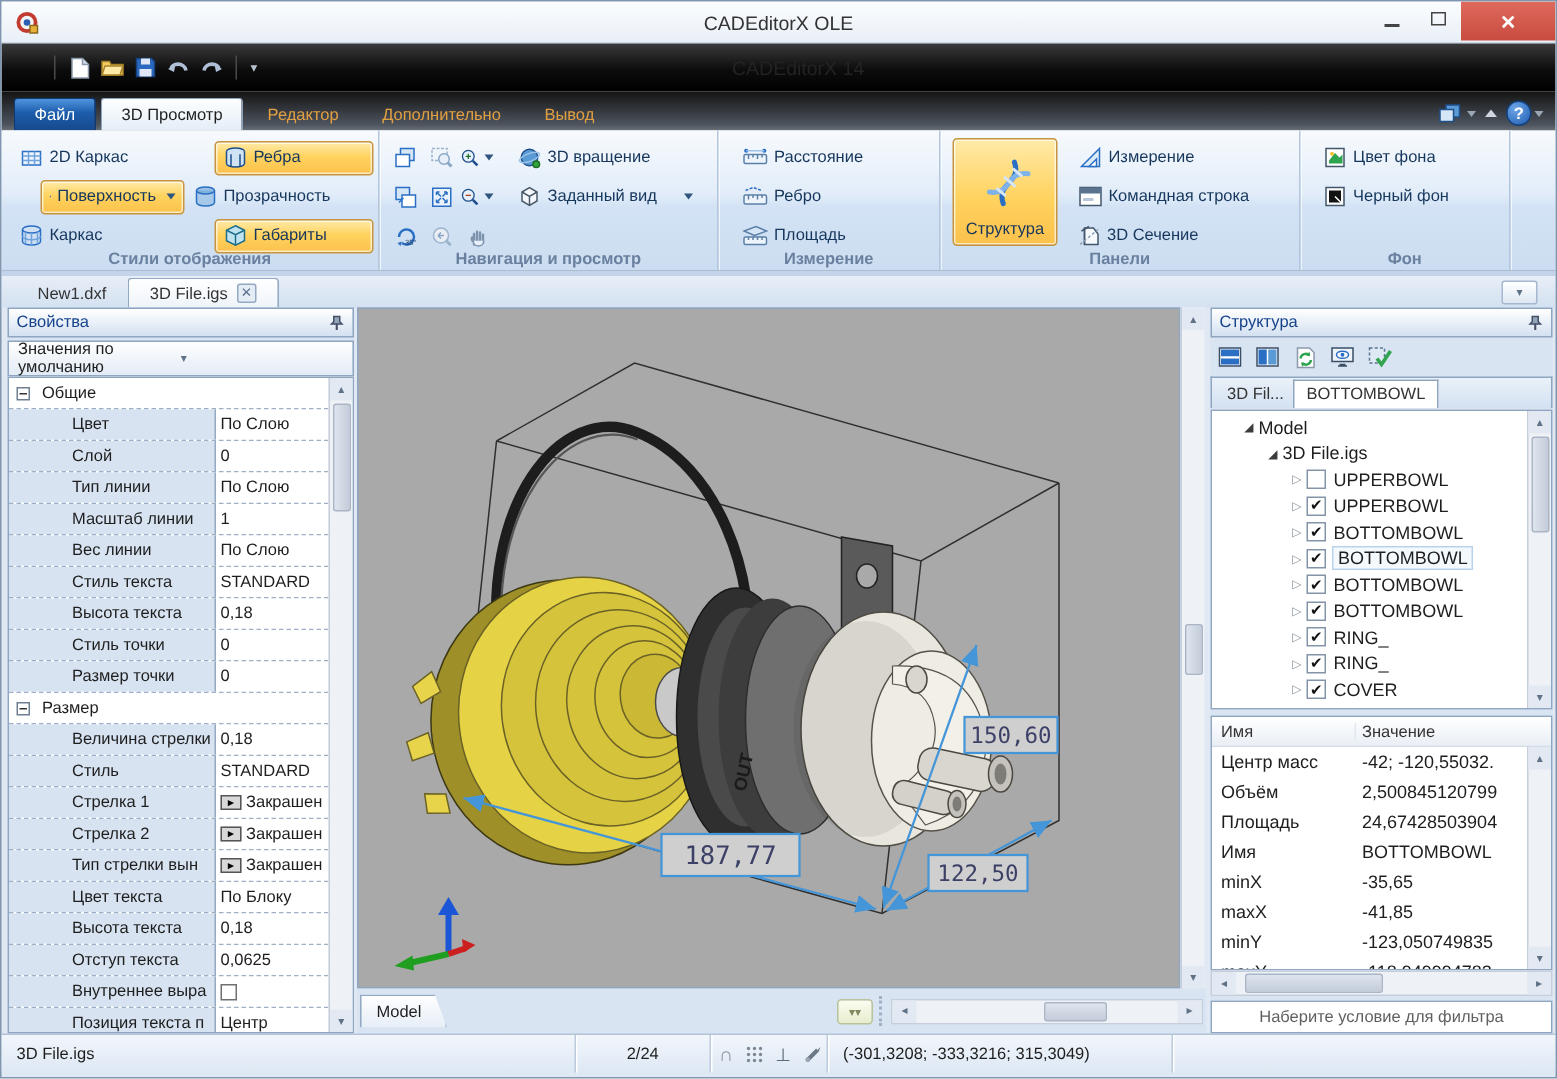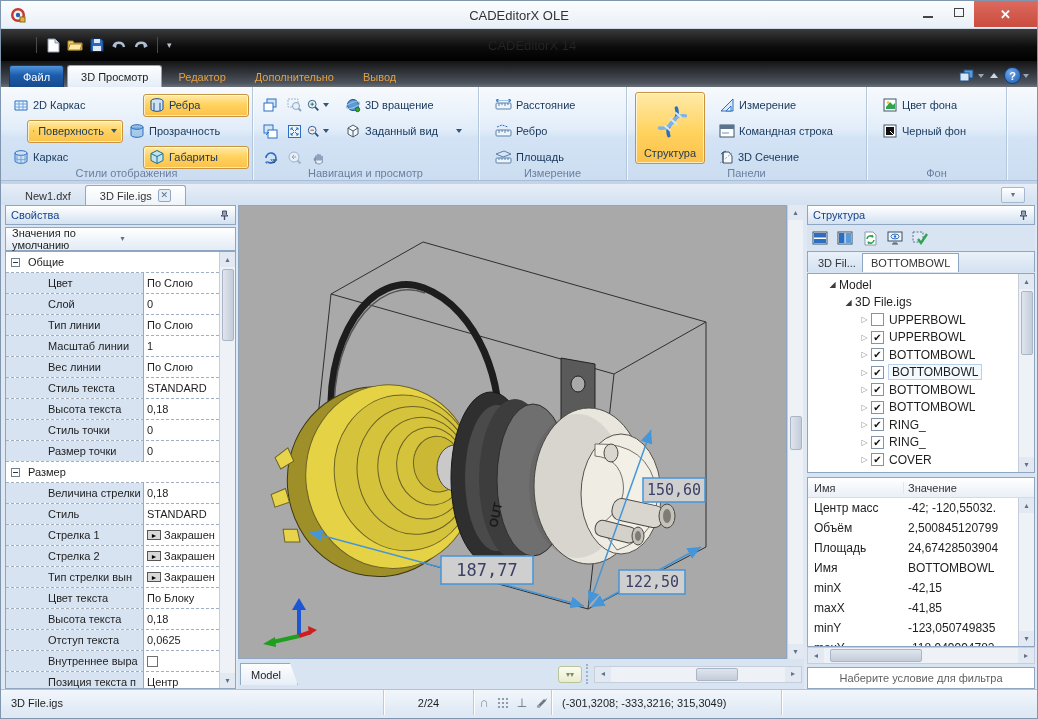--- a/index.html
+++ b/index.html
@@ -46,21 +46,21 @@
                 border-top:4px solid #9aa6b4; }
   .helpq { width:17px; height:17px; border-radius:50%; background:radial-gradient(circle at 35% 30%, #6fa6e8, #1d5cb0);
            color:#fff; font-weight:bold; font-size:11px; display:flex; align-items:center; justify-content:center;
            border:1px solid #12407e; }
 
   
   .ribbon { position:absolute; left:0; top:86px; right:0; height:94px;
             background:linear-gradient(#f7fafd,#e2edf9 45%,#d3e3f5 55%,#ccddf1);
             border-bottom:1px solid #a9bdd4; display:flex; }
   .rgroup { position:relative; height:100%; border-right:1px solid #b4c7dd; box-shadow:1px 0 0 rgba(255,255,255,.7); }
-  .rgt { position:absolute; bottom:1px; left:0; right:0; text-align:center; color:#69809f; font-size:11px; }
+  .rgt { position:absolute; bottom:1px; left:0; right:0; text-align:center; color:#69809f; font-size:11px;font-weight:bold; }
   .rbtn { display:flex; align-items:center; gap:4px; height:23px; padding:0 5px; border-radius:3px;
           color:#16365c; white-space:nowrap; border:1px solid transparent; }
   .rbtn.on { background:linear-gradient(#ffeaa9,#ffd35f 45%,#fbc14b); border:1px solid #c79540;
              box-shadow:inset 0 0 0 1px rgba(255,255,255,.65);margin-left:20px; }
   .dda { width:0; height:0; border-left:3.5px solid transparent; border-right:3.5px solid transparent;
          border-top:4px solid #30557f; margin-left:3px; }
   .g-disp { width:252px; } .g-disp .grid { display:grid; grid-template-columns:116px 126px; grid-auto-rows:26px;
             padding:5px 0 0 6px; align-items:center; }
   .g-nav { width:226px; } .g-nav .grid { display:grid; grid-template-columns:24px 24px 32px auto; grid-auto-rows:26px;
             padding:5px 0 0 6px; align-items:center; }
@@ -1066,21 +1066,21 @@
             <span class="c2">24,67428503904</span>
           </div>
 
           <div class="irow">
             <span class="c1">Имя</span>
             <span class="c2">BOTTOMBOWL</span>
           </div>
 
           <div class="irow">
             <span class="c1">minX</span>
-            <span class="c2">-42,15</span>
+            <span class="c2">-35,65</span>
           </div>
 
           <div class="irow">
             <span class="c1">maxX</span>
             <span class="c2">-41,85</span>
           </div>
 
           <div class="irow">
             <span class="c1">minY</span>
             <span class="c2">-123,050749835</span>

